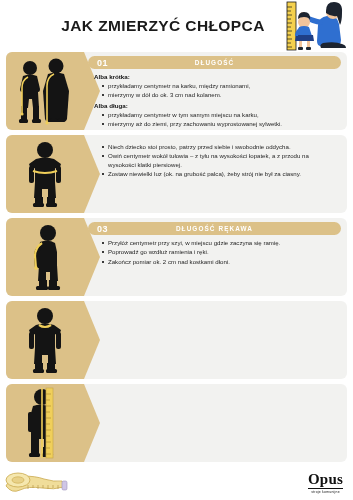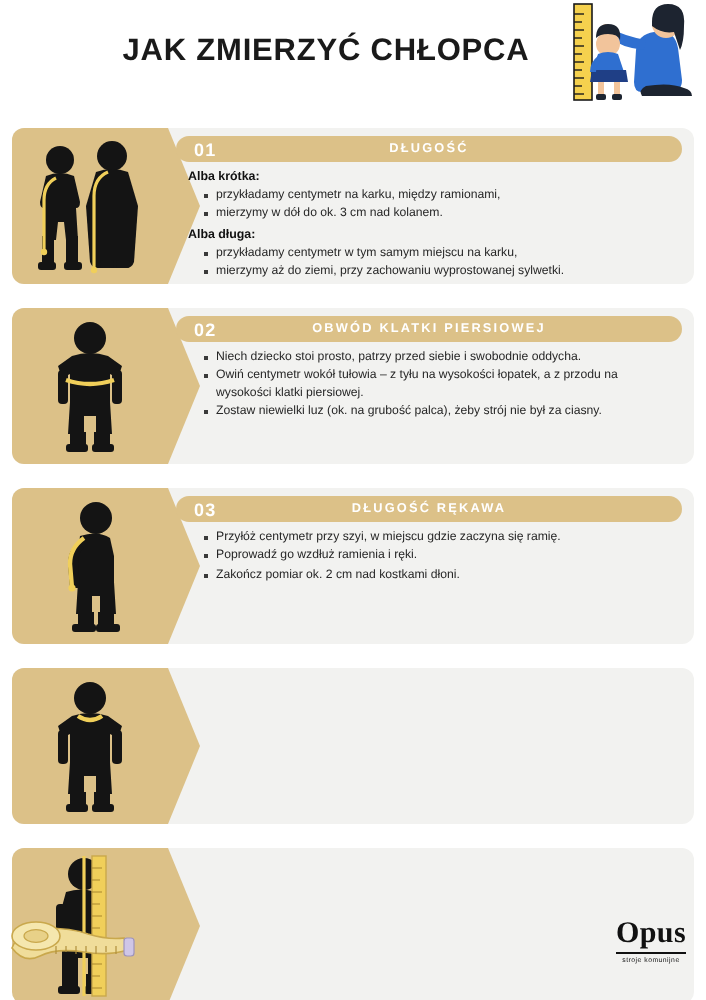--- a/index.html
+++ b/index.html
@@ -36,21 +36,21 @@
     position: absolute;
     right: 2px;
     top: 0px;
     width: 84px;
     height: 52px;
   }
 
   
   .section {
     position: relative;
-    margin: 12px 6px 5px 6px;
+    margin: 0 6px 5px 6px;
     height: 78px;
   }
   .sec-body {
     position: absolute;
     left: 0; top: 0; right: 0; bottom: 0;
     background: #f2f2f0;
     border-radius: 6px;
     overflow: hidden;
   }
   .sec-artwrap {
@@ -138,21 +138,21 @@
     left: 0;
     top: 3px;
     width: 2px;
     height: 2px;
     background: #3a3a3a;
   }
 
   
   .footer {
     position: absolute;
-    left: 0; right: 0; bottom: 12px;
+    left: 0; right: 0; bottom: 0;
     height: 42px;
   }
   .footer-tape {
     position: absolute;
     left: 4px;
     bottom: 2px;
     width: 66px;
     height: 30px;
   }
   .footer-logo {
@@ -289,24 +289,20 @@
         <rect x="29" y="62" width="8" height="7"></rect>
                 <rect x="41" y="62" width="8" height="7"></rect>
         <rect x="27" y="68" width="11" height="4" rx="1.5"></rect>
                 <rect x="40" y="68" width="11" height="4" rx="1.5"></rect>
       </g>
       <path d="M27 36 q12 4 24 0" stroke="#f0cf5a" stroke-width="2.2" fill="none"></path>
     </svg></div>
         </div>
         <div class="sec-arrow"></div>
         <div class="sec-content">
-          <div class="sec-head">
-            <span class="sec-num">02</span>
-            <span class="sec-title">OBWÓD KLATKI PIERSIOWEJ</span>
-          </div>
           <div class="sec-text">
             <ul class="bullets">
               <li>Niech dziecko stoi prosto, patrzy przed siebie i swobodnie oddycha.</li>
               <li>Owiń centymetr wokół tułowia – z tyłu na wysokości łopatek, a z przodu na wysokości klatki piersiowej.</li>
               <li>Zostaw niewielki luz (ok. na grubość palca), żeby strój nie był za ciasny.</li>
             </ul>
           </div>
         </div>
       </div>
     </div>

